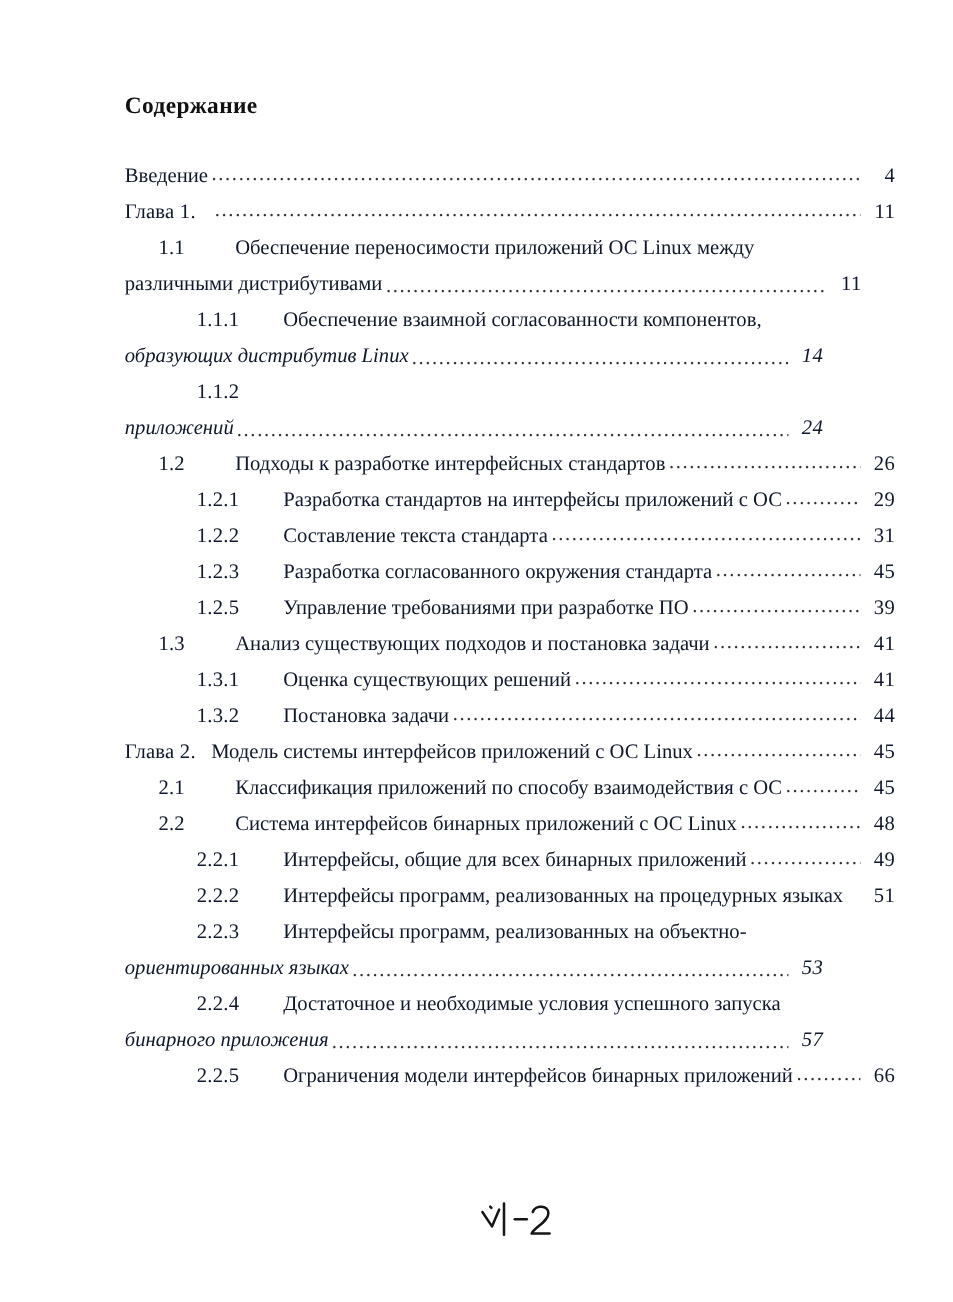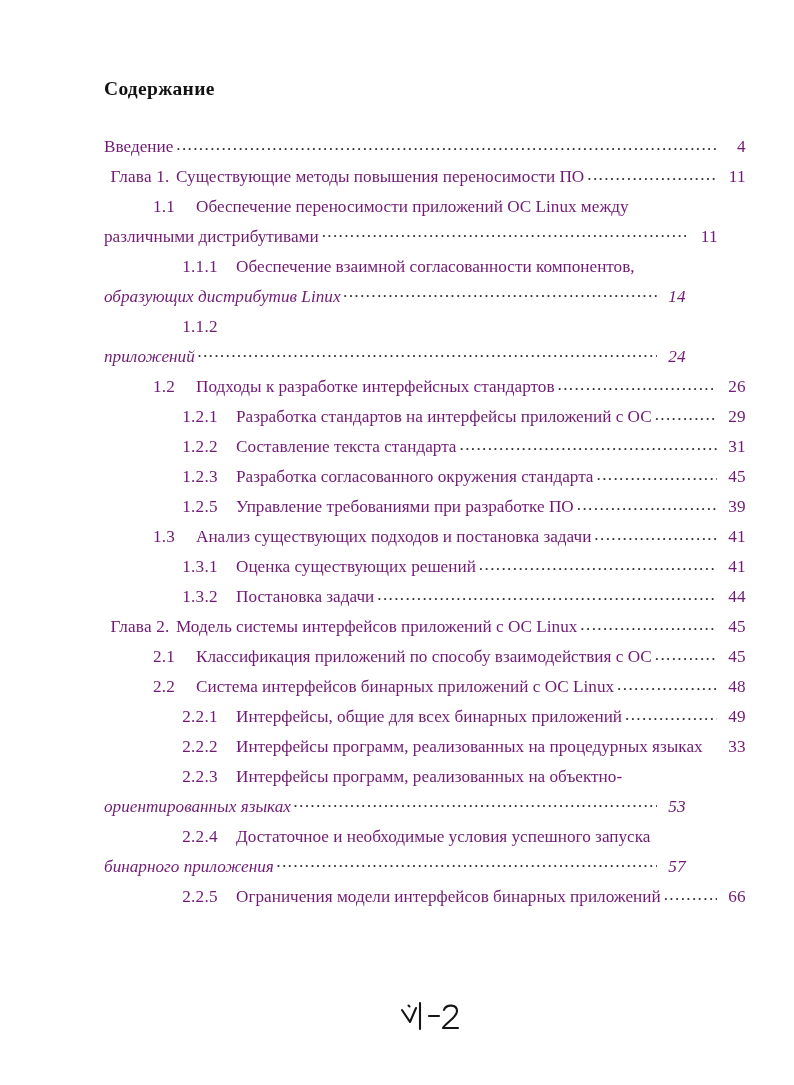--- a/index.html
+++ b/index.html
@@ -34,35 +34,35 @@
   }
   .toc-list {
     list-style: none;
     margin: 0;
     padding: 0;
   }
   .toc-entry {
     position: relative;
     font-size: 17.2px;
     line-height: 30px;
-    color: #701a75;
+    color: #0f172a;
     display: block;
     white-space: nowrap;
   }
   
   .line {
     display: flex;
     align-items: baseline;
     width: 100%;
     white-space: nowrap;
   }
   .num {
     flex: 0 0 auto;
     display: inline-block;
-    text-align: center;
+    text-align: left;
     letter-spacing: 0.2px;
   }
   .label {
     flex: 0 0 auto;
     white-space: nowrap;
   }
   .leader {
     flex: 1 1 auto;
     overflow: hidden;
     margin: 0 2px 0 3px;
@@ -99,21 +99,21 @@
   .lvl-section { padding-left: 28px; }
   .lvl-section .num { width: 64px; }
 
   
   .lvl-sub { padding-left: 60px; }
   .lvl-sub .num { width: 72px; }
 
   
   .cont {
     display: flex;
-    align-items: flex-start;
+    align-items: center;
     width: 100%;
     white-space: nowrap;
   }
   .lvl-section > .cont { margin-left: -28px; }
   .lvl-sub > .cont { margin-left: -60px; font-style: italic; }
 
   .page-mark {
     position: absolute;
     left: 396px;
     top: 996px;
@@ -135,21 +135,20 @@
         <div class="toc-entry lvl-chapter">
           <div class="line">
             <span class="label">Введение</span>
             <span class="leader"></span>
             <span class="pageno">4</span>
           </div>
         </div>
         <div class="toc-entry lvl-chapter">
           <div class="line">
             <span class="num">Глава 1.</span>
-            <span class="label">Существующие методы повышения переносимости ПО</span>
             <span class="leader"></span>
             <span class="pageno">11</span>
           </div>
         </div>
         <div class="toc-entry lvl-section">
           <div class="line no-leader">
             <span class="num">1.1</span>
             <span class="label">Обеспечение переносимости приложений ОС Linux между</span>
             <span class="leader blank is-blank" style="margin: 0px; --blank: 1;"></span>
           </div>
@@ -276,21 +275,21 @@
             <span class="label">Интерфейсы, общие для всех бинарных приложений</span>
             <span class="leader"></span>
             <span class="pageno">49</span>
           </div>
         </div>
         <div class="toc-entry lvl-sub">
           <div class="line">
             <span class="num">2.2.2</span>
             <span class="label">Интерфейсы программ, реализованных на процедурных языках</span>
             <span class="leader blank is-blank" style="margin: 0px; --blank: 1;"></span>
-            <span class="pageno">33</span>
+            <span class="pageno">51</span>
           </div>
         </div>
         <div class="toc-entry lvl-sub">
           <div class="line no-leader">
             <span class="num">2.2.3</span>
             <span class="label">Интерфейсы программ, реализованных на объектно-</span>
             <span class="leader blank is-blank" style="margin: 0px; --blank: 1;"></span>
           </div>
           <div class="cont">
             <span class="label">ориентированных языках</span>

